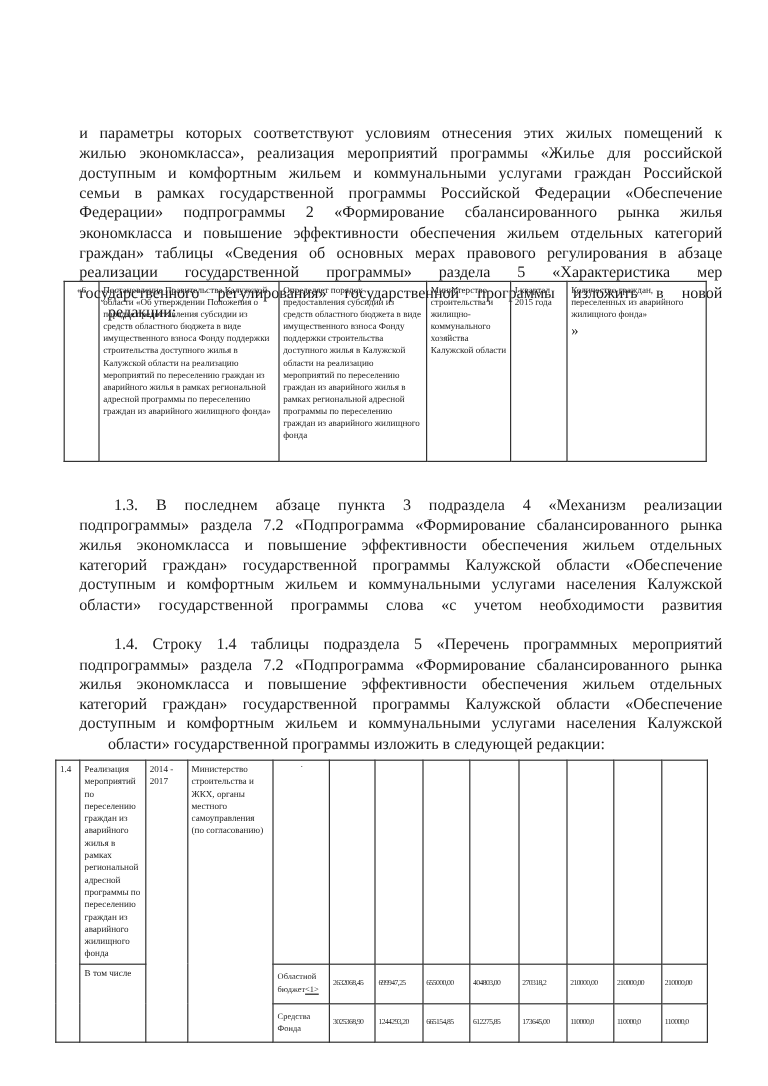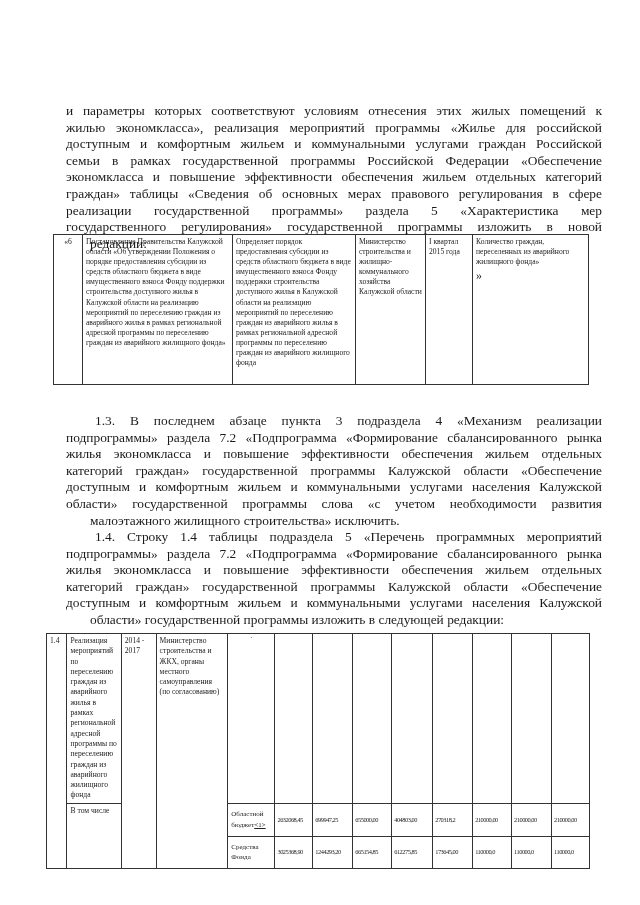--- a/index.html
+++ b/index.html
@@ -21,22 +21,23 @@
     .justify-cell { text-align: justify; margin-top: 45px; }
   </style>
 </head>
 <body>
 
 <div class="para" style="top:90px; width:536px;">
   <span class="ln">и параметры которых соответствуют условиям отнесения этих жилых помещений к</span>
   <span class="ln">жилью экономкласса», реализация мероприятий программы «Жилье для российской</span>
   <span class="ln">доступным и комфортным жильем и коммунальными услугами граждан Российской</span>
   <span class="ln">семьи в рамках государственной программы Российской Федерации «Обеспечение</span>
+  <span class="ln">Федерации» подпрограммы 2 «Формирование сбалансированного рынка жилья</span>
   <span class="ln">экономкласса и повышение эффективности обеспечения жильем отдельных категорий</span>
-  <span class="ln">граждан» таблицы «Сведения об основных мерах правового регулирования в сфере</span>
+  <span class="ln">граждан» таблицы «Сведения об основных мерах правового регулирования в абзаце</span>
   <span class="ln">реализации государственной программы» раздела 5 «Характеристика мер</span>
   <span class="ln">государственного регулирования» государственной программы изложить в новой</span>
   <span class="ln last">редакции:</span>
 </div>
 
 <table class="t1" style="left:53px; top:234px; width:535px; height:151px;">
   <colgroup>
     <col style="width:29px">
       <col style="width:150px">
       <col style="width:123px">
@@ -59,21 +60,20 @@
 </tbody>
   </table>
 
 <div class="para" style="top:400px; left:53px; width:536px;">
   <span class="ln" style="padding-left:29px;font-family:Liberation Serif, serif;">1.3. В последнем абзаце пункта 3 подраздела 4 «Механизм реализации</span>
   <span class="ln">подпрограммы» раздела 7.2 «Подпрограмма «Формирование сбалансированного рынка</span>
   <span class="ln">жилья экономкласса и повышение эффективности обеспечения жильем отдельных</span>
   <span class="ln">категорий граждан» государственной программы Калужской области «Обеспечение</span>
   <span class="ln">доступным и комфортным жильем и коммунальными услугами населения Калужской</span>
   <span class="ln">области» государственной программы слова «с учетом необходимости развития</span>
-  <span class="ln last">малоэтажного жилищного строительства» исключить.</span>
 </div>
 
 <div class="para" style="top:516px; left:53px; width:536px;">
   <span class="ln" style="padding-left:29px;">1.4. Строку 1.4 таблицы подраздела 5 «Перечень программных мероприятий</span>
   <span class="ln">подпрограммы» раздела 7.2 «Подпрограмма «Формирование сбалансированного рынка</span>
   <span class="ln">жилья экономкласса и повышение эффективности обеспечения жильем отдельных</span>
   <span class="ln">категорий граждан» государственной программы Калужской области «Обеспечение</span>
   <span class="ln">доступным и комфортным жильем и коммунальными услугами населения Калужской</span>
   <span class="ln last">области» государственной программы изложить в следующей редакции:</span>
 </div>

